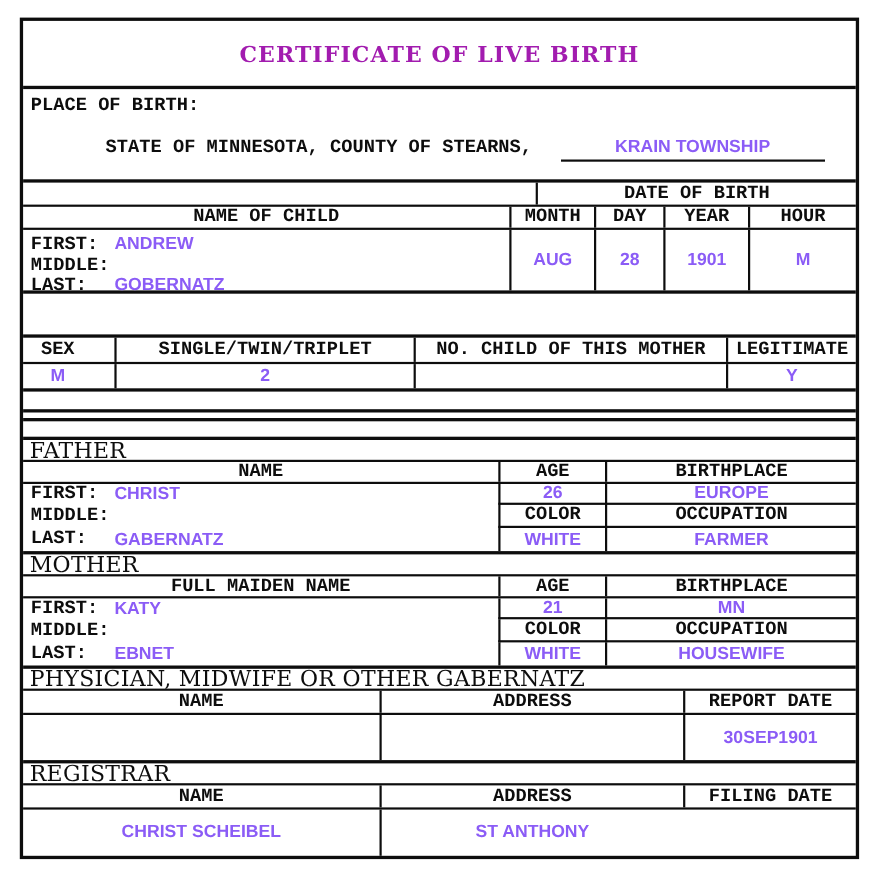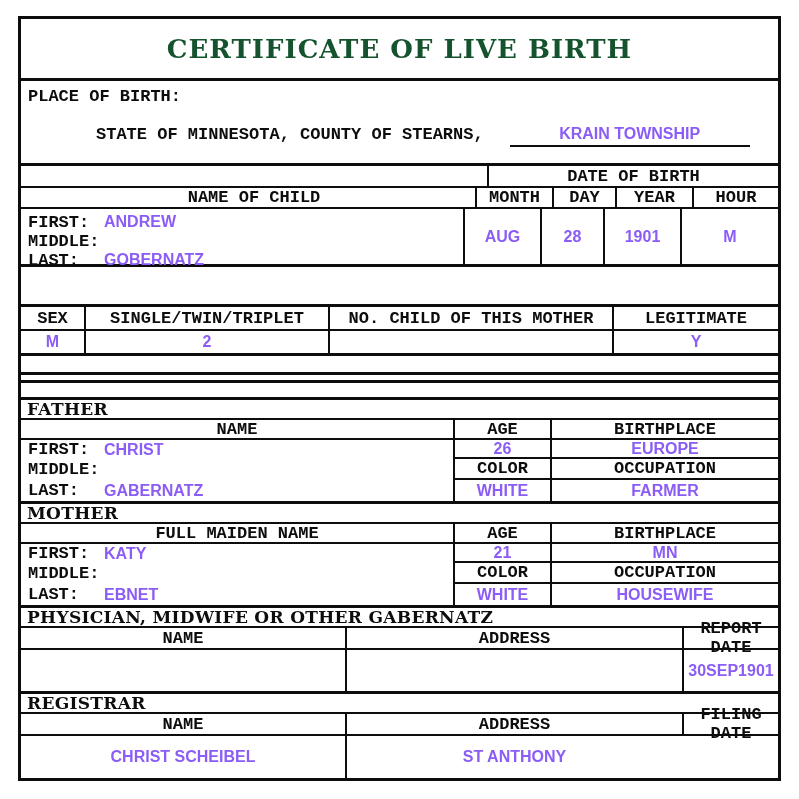--- a/index.html
+++ b/index.html
@@ -6,47 +6,47 @@
   .frame { position:relative; width:799px; height:799px; background:#ffffff; overflow:hidden; }
   .cert {
     position:absolute; left:18px; top:16px; width:763px; height:765px;
     box-sizing:border-box; border:3px solid #0d0d0d; background:#ffffff;
     display:flex; flex-direction:column;
   }
   .cert * { box-sizing:border-box; }
 
   .mono  { font-family:"Liberation Mono", monospace; font-weight:bold; font-size:17px; color:#0d0d0d; }
   .sans  { font-family:"Liberation Sans", sans-serif; font-weight:bold; font-size:16px; color:#8b5cf6; }
-  .serif { font-family:"DejaVu Serif", serif; font-weight:bold; font-size:17px; color:#0d0d0d; letter-spacing:0.3px; }
+  .serif { font-family:"DejaVu Serif", serif; font-weight:normal; font-size:20px; color:#0d0d0d; letter-spacing:0.3px; }
 
   .bb3 { border-bottom:3px solid #0d0d0d; }
   .bt3 { border-top:3px solid #0d0d0d; }
   .bb2 { border-bottom:2px solid #0d0d0d; }
   .bl2 { border-left:2px solid #0d0d0d; }
 
   .center { display:flex; align-items:center; justify-content:center; text-align:center; }
 
   
   .title-row { height:62px; display:flex; align-items:center; justify-content:center; }
-  .title-row .t { font-family:"DejaVu Serif", serif; font-weight:bold; font-size:26px; letter-spacing:1px; color:#14532d; }
+  .title-row .t { font-family:"DejaVu Serif", serif; font-weight:bold; font-size:20px; letter-spacing:1px; color:#a21caf; }
 
   
   .place-sec { height:85px; position:relative;padding-left:44px; }
   .place-label { position:absolute; left:7px; top:6px; }
   .place-line { position:absolute; left:75px; top:44px; white-space:nowrap; }
   .place-value {
     display:inline-block; width:240px; margin-left:26px; padding-bottom:2px;
     border-bottom:2px solid #0d0d0d; text-align:center; vertical-align:baseline;
   }
 
   
   .ctable { }
   .crow { display:flex; }
   .crow.c1 { height:22px; border-bottom:2px solid #0d0d0d;padding-left:24px; }
-  .crow.c2 { height:21px; border-bottom:2px solid #0d0d0d;padding-left:12px; }
+  .crow.c2 { height:21px; border-bottom:2px solid #0d0d0d; }
   .crow.c3 { height:55px; }
   .cleft  { width:442px; }
   .cright { flex:1; }
   .cmonth { width:77px; }
   .cday   { width:63px; }
   .cyear  { width:77px; }
   .chour  { flex:1; }
   .namelines { padding:4px 0 0 7px; display:flex; flex-direction:column; justify-content:space-between; height:100%; padding-bottom:4px; }
   .nline { display:flex; align-items:baseline; }
   .nline .lbl { display:inline-block; width:76px; }
@@ -54,21 +54,21 @@
   
   .gap40 { height:37px; }
   .gap5  { height:5px; }
   .blank1 { height:19px; }
   .blank2 { height:17px; }
 
   
   .sex-head { height:24px; border-bottom:2px solid #0d0d0d; display:flex; }
   .sex-vals { height:22px; display:flex; }
   .sx1 { width:63px; }
-  .sx2 { width:244px; }
+  .sx2 { width:272px;margin-left:20px; }
   .sx3 { width:284px; }
   .sx4 { flex:1; }
 
   
   .band { height:23px; display:flex; align-items:center; padding-left:6px; border-bottom:2px solid #0d0d0d; }
 
   
   .prow { display:flex; }
   .prow.ph { height:20px; border-bottom:2px solid #0d0d0d; }
   .prow.p2 { height:19px; }
@@ -79,21 +79,21 @@
   .pbp   { flex:1; }
   .pnamecell { display:flex; align-items:center; padding-left:7px; }
   .pnamecell .lbl { display:inline-block; width:76px; }
 
   
   .rrow { display:flex; }
   .rrow.rh { height:22px; border-bottom:2px solid #0d0d0d; }
   .rrow.rd-phys { height:41px; }
   .rrow.rd-reg  { flex:1; }
   .rname { width:324px; }
-  .raddr { width:337px; }
+  .raddr { width:276px; }
   .rdate { flex:1; }
   .reg-tbl { flex:1; display:flex; flex-direction:column; }
 </style>
 </head>
 <body>
 
 <div class="frame">
   <div class="cert">
 
     <div class="title-row bb3">

